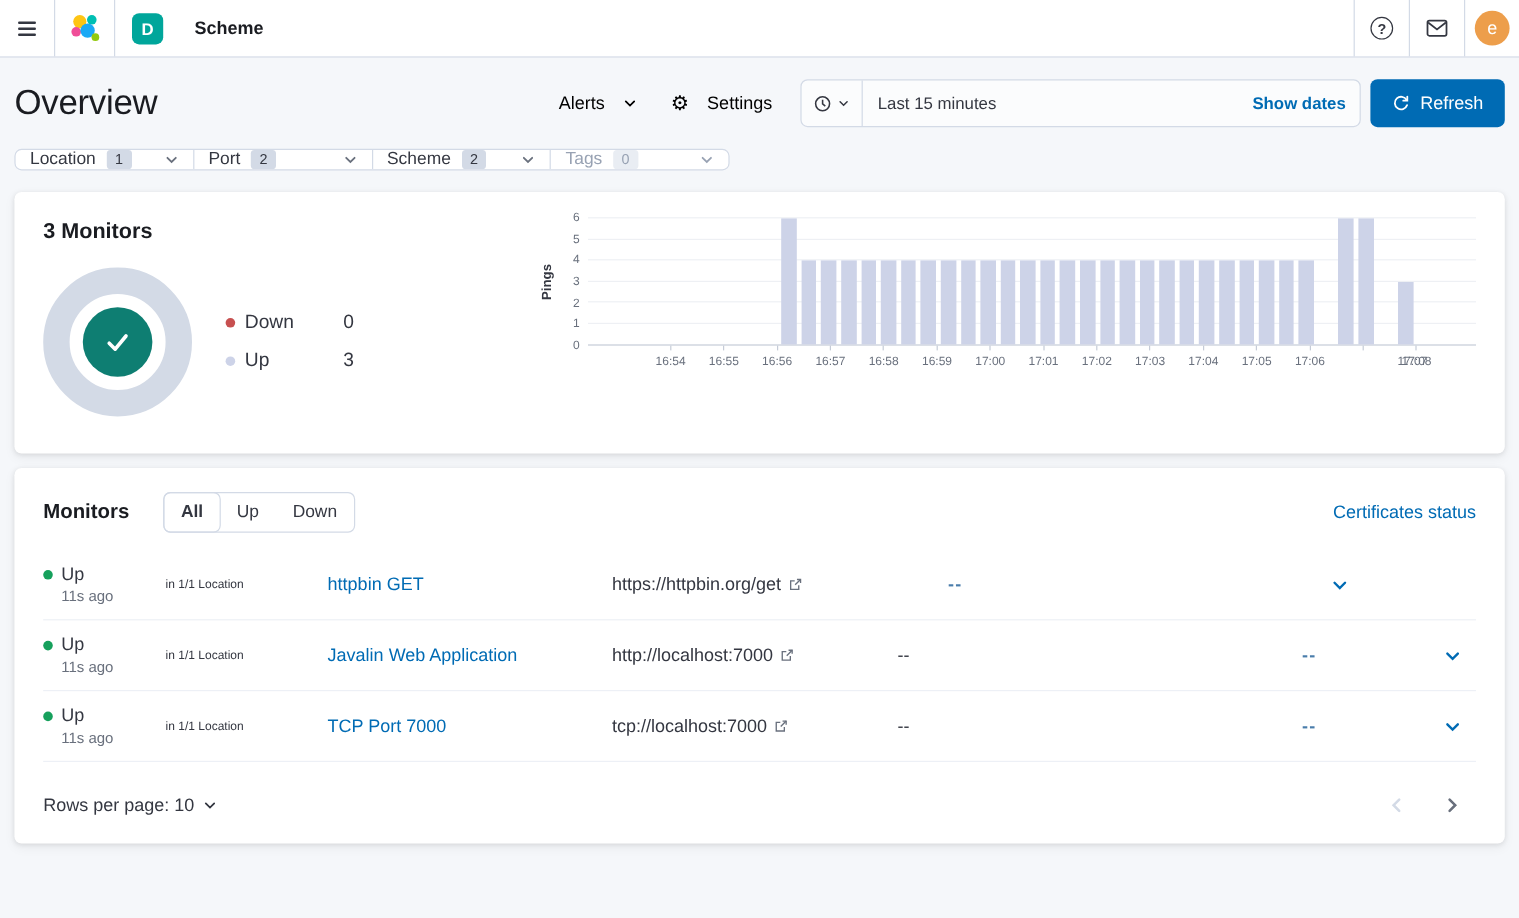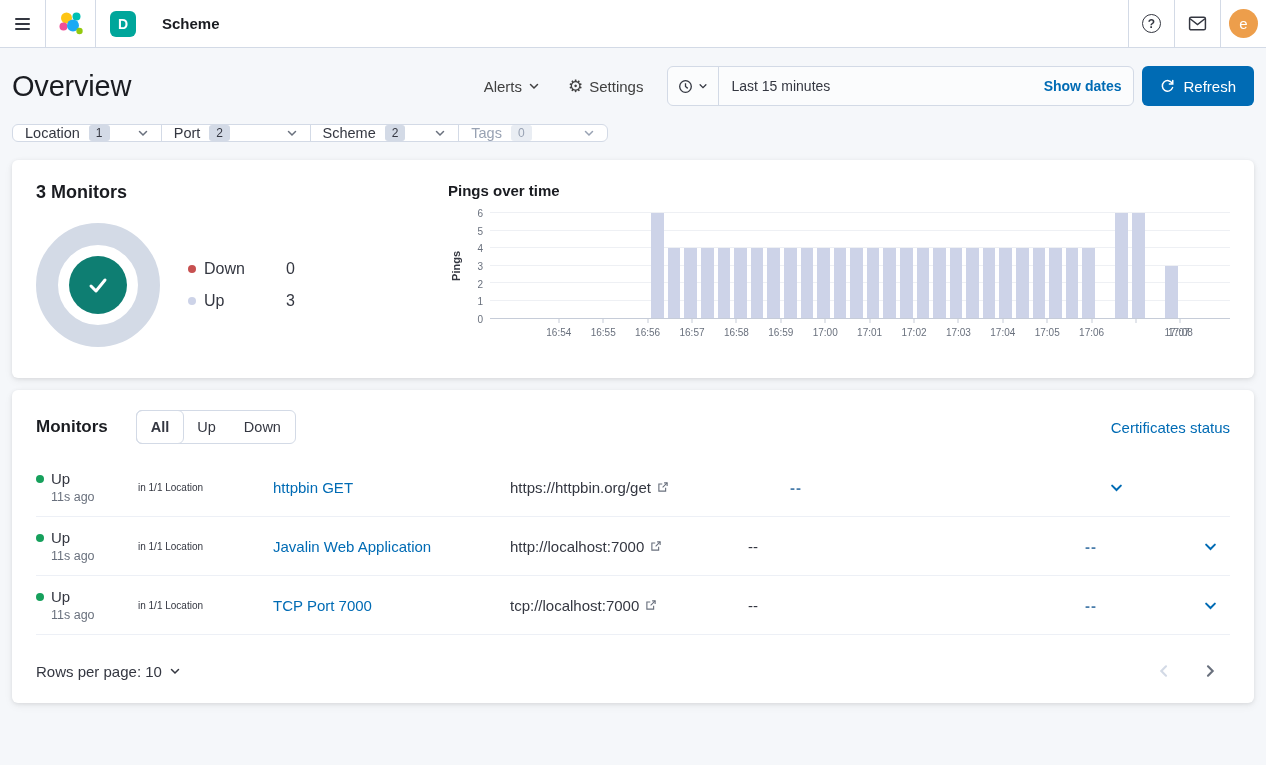--- a/index.html
+++ b/index.html
@@ -21,21 +21,21 @@
   .tb-title{align-self:center;margin-left:26px;font-weight:600;font-size:15px;color:#1a1c21}
   .help-circle{width:19px;height:19px;border:1.6px solid #343741;border-radius:50%;display:flex;align-items:center;justify-content:center;
     font-size:12px;font-weight:700;color:#343741}
   .avatar{width:29px;height:29px;border-radius:50%;background:#ED9E4B;color:#fff;display:flex;align-items:center;justify-content:center;font-size:15px}
 
   
   .page{padding:14px 12px 0}
   .hdr{display:flex;align-items:center;margin:4px 0 18px}
   .page-title{font-size:29px;font-weight:500;color:#1a1c21;letter-spacing:-.2px}
   .hdr-controls{margin-left:auto;display:flex;align-items:center}
-  .link-btn{color:#404040;display:flex;align-items:center;gap:6px;font-size:15px}
+  .link-btn{color:#000000;display:flex;align-items:center;gap:15px;font-size:15px}
   .gear-glyph{font-size:17px;line-height:1}
   .chev{flex:none}
   .datepicker{display:flex;align-items:center;height:40px;width:467px;background:#fbfcfd;border:1px solid #d3dae6;border-radius:6px;margin-left:24px}
   .dp-quick{display:flex;align-items:center;gap:5px;padding:0 10px;height:100%;border-right:1px solid #d3dae6;color:#343741}
   .dp-value{flex:1;text-align:left;padding:0 12px;font-size:14px;color:#343741;cursor:pointer}
   .dp-show{color:#006BB4;font-weight:700;font-size:14px;padding:0 12px}
   .refresh-btn{height:40px;margin-left:8px;padding:0 18px;background:#006BB4;color:#fff;border-radius:6px;
     display:flex;align-items:center;gap:8px;font-weight:500;font-size:15px}
   .ml28{margin-left:28px}
 
@@ -240,21 +240,20 @@
           </div>
           <div class="legend-item">
             <span class="legend-dot" style="background:#CDD3E8"></span>
             <span>Up</span>
             <span>3</span>
           </div>
         </div>
       </div>
     </div>
     <div class="chart-area">
-      <div class="chart-title">Pings over time</div>
       <div class="chart-grid">
         <div class="ylabel-cell">
             <span class="ylabel">Pings</span>
           </div>
         <div class="yaxis">
             <div class="ytick" style="bottom: 0%;">0</div>
             <div class="ytick" style="bottom: 16.6667%;">1</div>
             <div class="ytick" style="bottom: 33.3333%;">2</div>
             <div class="ytick" style="bottom: 50%;">3</div>
             <div class="ytick" style="bottom: 66.6667%;">4</div>

